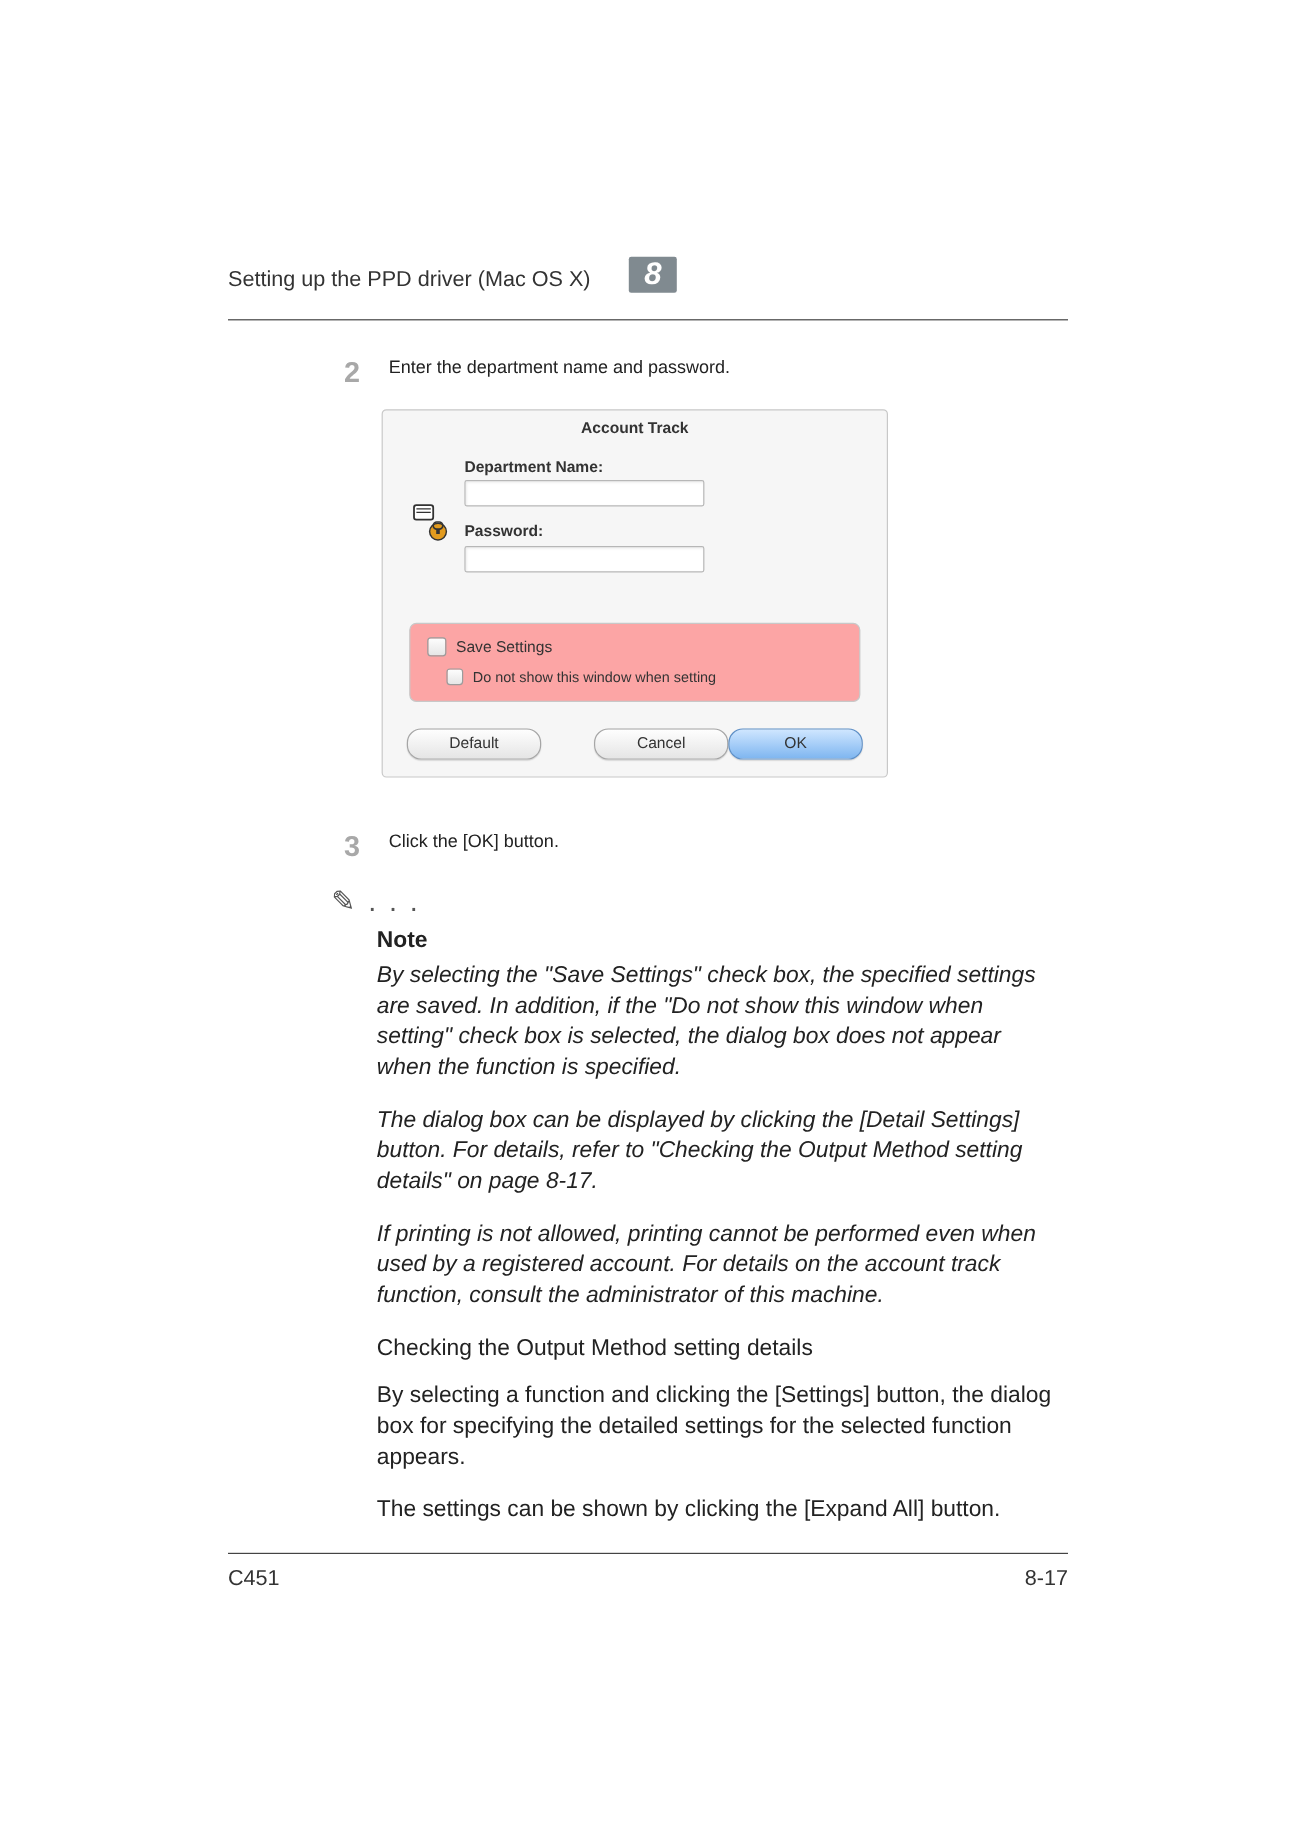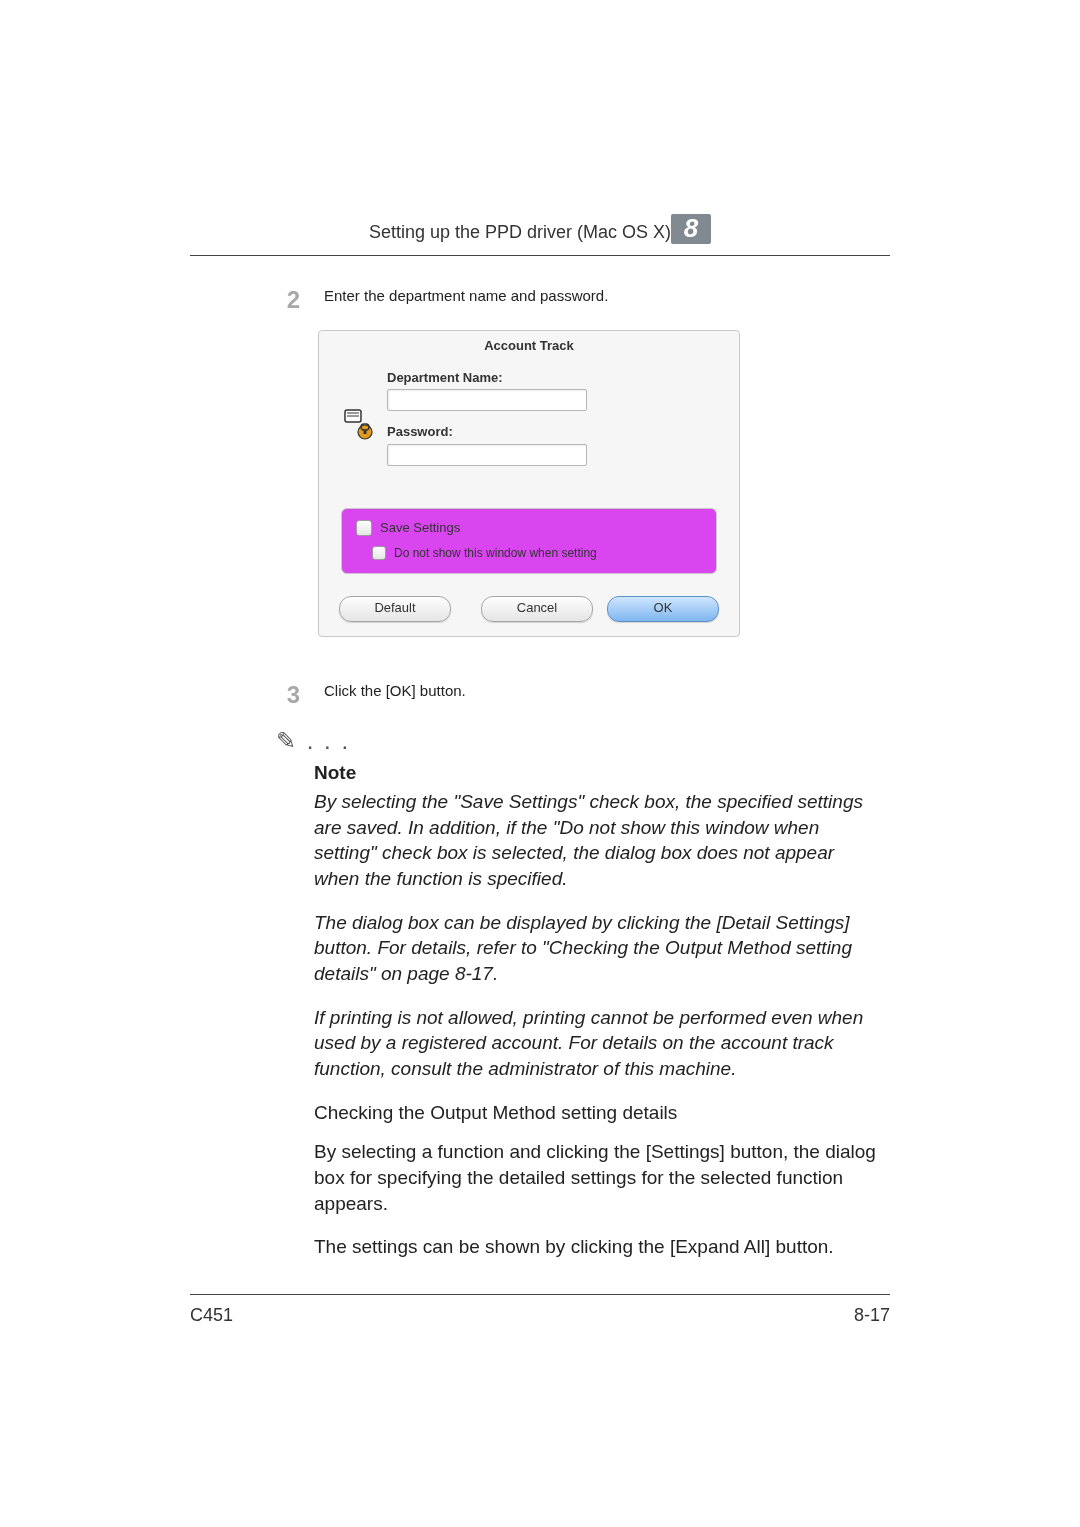--- a/index.html
+++ b/index.html
@@ -15,25 +15,26 @@
   }
   .page {
     position: relative;
     width: 1080px;
     height: 1527px;
     padding: 214px 190px 0 190px;
     box-sizing: border-box;
   }
   .header {
     display: flex;
-    justify-content: center;
+    justify-content: flex-start;
     align-items: flex-end;
     border-bottom: 1px solid #444;
-    padding-bottom: 11px;
+    padding-bottom: 22px;
     margin-bottom: 30px;
+    gap: 32px;
   }
   .header-title {
     font-size: 18px;
     color: #333;
   }
   .chapter-badge {
     display: flex;
     align-items: center;
     justify-content: center;
     background: #808a90;
@@ -118,21 +119,21 @@
     box-sizing: border-box;
   }
   .dialog-fields .field-block {
     margin-bottom: 12px;
   }
   .groupbox {
     border: 1px solid #c8c8c8;
     border-radius: 6px;
     margin-top: 30px;
     padding: 10px 14px 12px 14px;
-    background: #d946ef;
+    background: #fca5a5;
     position: relative;
   }
   .checkbox-row {
     display: flex;
     align-items: center;
     gap: 8px;
     font-size: 13px;
     margin-bottom: 8px;
   }
   .mac-checkbox {
@@ -161,21 +162,20 @@
     line-height: 22px;
     box-shadow: 0 1px 1px rgba(0,0,0,0.15);
   }
   .mac-btn.primary {
     background: linear-gradient(#cfe6ff,#7fb6f0);
     border-color: #5e8fc6;
     font-weight: 400;
   }
   .footer-right {
     display: flex;
-    gap: 14px;
   }
   .note-icon-row {
     margin-left: 86px;
     font-size: 24px;
     color: #555;
     letter-spacing: 2px;
     margin-top: 8px;
   }
   .note-label {
     margin-left: 124px;

